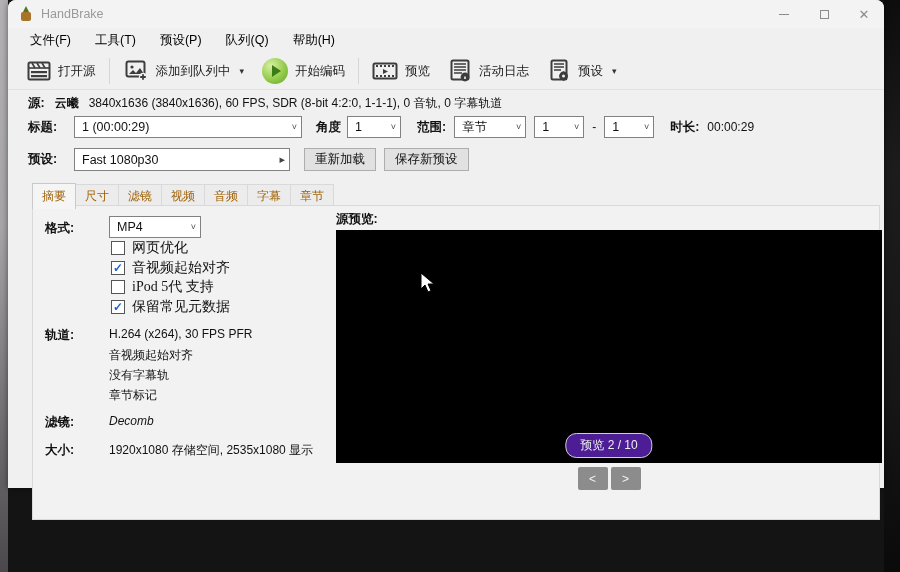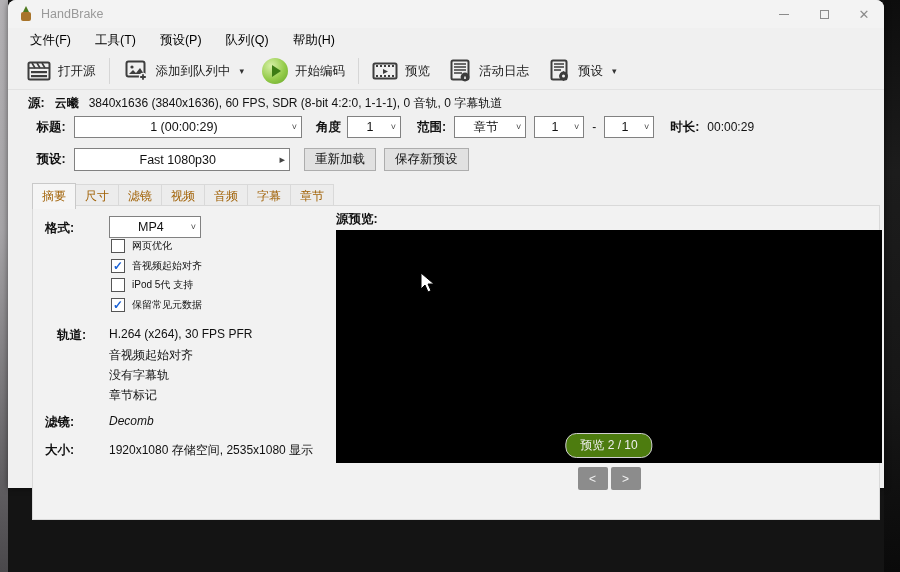--- a/index.html
+++ b/index.html
@@ -7,21 +7,21 @@
   body { font-family:"Liberation Sans", sans-serif; background:#141414; position:relative; }
 
   
   .desktop-left { position:absolute; left:0; top:0; width:8px; height:572px;
     background:linear-gradient(#b3b1b4 0%, #a7a5a8 40%, #6f6d70 75%, #4a484b 100%); }
   .desktop-right { position:absolute; right:0; top:0; width:16px; height:572px;
     background:linear-gradient(180deg,#0d0d0d,#1c1c1c 30%,#161616 70%,#0a0a0a); }
 
   
   .window { position:absolute; left:8px; top:0; width:876px; height:488px;
-    background:#f0f0f0; border-radius:8px 8px 0 0; box-shadow:0 0 6px rgba(0,0,0,.5);text-align:center; }
+    background:#f0f0f0; border-radius:8px 8px 0 0; box-shadow:0 0 6px rgba(0,0,0,.5); }
 
   .titlebar { height:28px; display:flex; align-items:center; background:#f3f3f3;
     border-radius:8px 8px 0 0; padding-left:10px; }
   .app-logo { width:16px; height:16px; margin-right:7px; position:relative; }
   .app-logo .body { position:absolute; left:3px; top:6px; width:10px; height:9px;
     background:#a8742a; border-radius:2px; }
   .app-logo .leaf { position:absolute; left:5px; top:0; width:6px; height:6px;
     background:#4e7a1e; clip-path:polygon(50% 0,0 100%,100% 100%); }
   .title-text { font-size:12.5px; color:#9a9a9a; }
   .win-controls { margin-left:auto; display:flex; align-items:center; height:28px; }
@@ -64,26 +64,26 @@
     border-bottom:none; background:#ececec; margin-right:-1px; }
   .tab.active { background:#f5f5f5; position:relative; z-index:2; padding-top:4px; top:-1px;
     border-color:#c9c9c9; }
   .panel { position:absolute; left:24px; top:205px; width:848px; height:315px;
     border:1px solid #d9d9d9; background:#f2f2f2; }
 
   .checkrow { position:absolute; display:flex; align-items:center; gap:7px; }
   .checkbox { width:14px; height:14px; background:#fff; border:1px solid #555;
     display:flex; align-items:center; justify-content:center; font-size:12px; color:transparent; }
   .checkbox.checked { color:#1a62d6; font-weight:bold; }
-  .checklabel { font-size:10px; color:#111; }
+  .checklabel { font-size:14px; color:#111;font-family:Liberation Serif, serif; }
 
   .preview-box { position:absolute; left:303px; top:24px; width:546px; height:233px; background:#000; }
   .preview-badge { position:absolute; left:50%; transform:translateX(-50%); bottom:5px;
     border:1px solid #cfcfcf; border-radius:11px; color:#efefef; font-size:12px;
-    padding:3px 14px; background:#4d7c0f; }
+    padding:3px 14px; background:#4c1d95; }
   .nav-btns { position:absolute; left:303px; top:261px; width:546px; display:flex;
     justify-content:center; gap:3px; }
   .nav-btn { width:30px; height:23px; background:#8c8c8c; color:#f2f2f2; font-size:12px;
     display:flex; align-items:center; justify-content:center; border-radius:2px; }
 
   .save-row { position:absolute; left:0; top:537px; width:876px; display:flex; align-items:center; }
   .save-input { background:#fff; border:1px solid #818181; height:22px; width:745px;
     display:flex; align-items:center; padding:0 6px; font-size:12.5px; color:#111; }
   .redact { display:inline-block; width:108px; height:13px; margin:0 1px;
     background:#e9e9e9; filter:blur(2px); border-radius:2px; }
@@ -267,21 +267,21 @@
     </div>
     <div class="checkrow" style="left:78px; top:72px;">
       <span class="checkbox">✓</span>
       <span class="checklabel">iPod 5代 支持</span>
     </div>
     <div class="checkrow" style="left:78px; top:92px;">
       <span class="checkbox checked">✓</span>
       <span class="checklabel">保留常见元数据</span>
     </div>
 
-    <span class="lbl abs" style="left:24px; top:121px;">轨道:</span>
+    <span class="lbl abs" style="left:12px; top:121px;">轨道:</span>
     <span class="val abs" style="left:76px; top:121px;">H.264 (x264), 30 FPS PFR</span>
     <span class="val abs" style="left:76px; top:141px;">音视频起始对齐</span>
     <span class="val abs" style="left:76px; top:161px;">没有字幕轨</span>
     <span class="val abs" style="left:76px; top:181px;">章节标记</span>
 
     <span class="lbl abs" style="left:12px; top:208px;">滤镜:</span>
     <span class="val abs" style="left:76px; top:208px;font-style:italic;">Decomb</span>
 
     <span class="lbl abs" style="left:12px; top:236px;">大小:</span>
     <span class="val abs" style="left:76px; top:236px;">1920x1080 存储空间, 2535x1080 显示</span>

